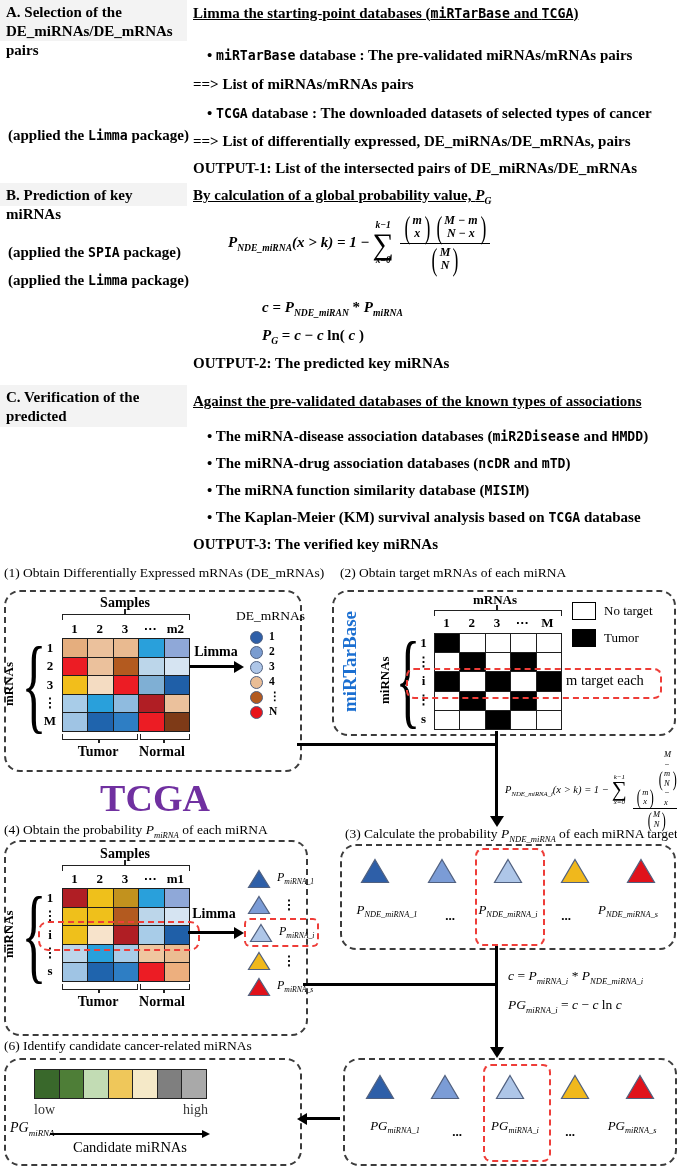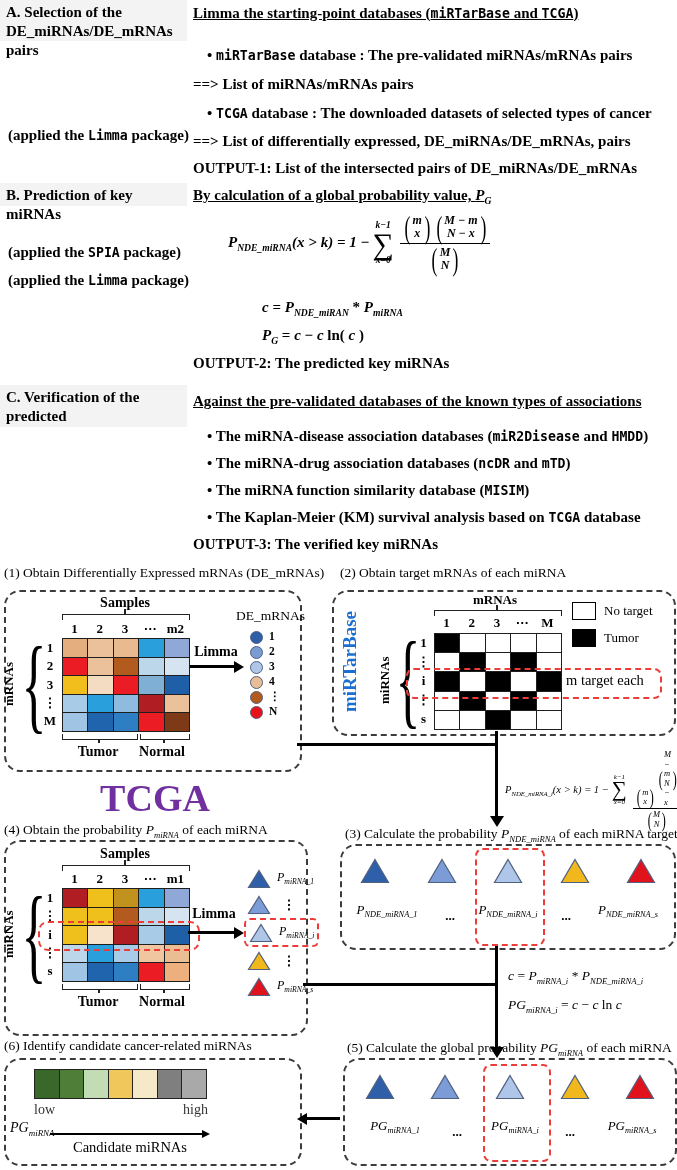--- a/index.html
+++ b/index.html
@@ -469,21 +469,20 @@
       </div>
   </div>
 
   <div class="abs hline" style="left:303px;top:983px;width:194px"></div>
   <div class="abs vline" style="left:495px;top:946px;height:102px"></div>
   <div class="abs ah-d" style="left:489.5px;top:1047px"></div>
   <div class="abs eq" style="left:508px;top:968px"><span class="it">c</span><span> = </span><span class="it">P</span><span class="it sb">miRNA_i</span><span> * </span><span class="it">P</span><span class="it sb">NDE_miRNA_i</span></div>
   <div class="abs eq" style="left:508px;top:997px"><span class="it">PG</span><span class="it sb">miRNA_i</span><span> = </span><span class="it">c</span><span> − </span><span class="it">c</span><span> ln </span><span class="it">c</span></div>
 
   <div class="abs ptitle" style="left:4px;top:1038px">(6) Identify candidate cancer-related miRNAs</div>
-  <div class="abs ptitle" style="left:347px;top:1040px"><span>(5) Calculate the global probability </span><span class="it">PG</span><span class="it sb">miRNA</span><span> of each  miRNA</span></div>
 
   <div class="panel" style="left:343px;top:1058px;width:330px;height:104px">
     <div class="abs trirow" style="left:20px;top:12px;width:290px;height:28px">
         <svg width="30" height="26">
           <polygon points="15,1.5 28.5,24.5 1.5,24.5" fill="#2E5FA8" stroke="#50607f" stroke-width="1.2"></polygon>
         </svg>
         <svg width="30" height="26">
           <polygon points="15,1.5 28.5,24.5 1.5,24.5" fill="#7B9CD6" stroke="#50607f" stroke-width="1.2"></polygon>
         </svg>
         <svg width="30" height="26">

